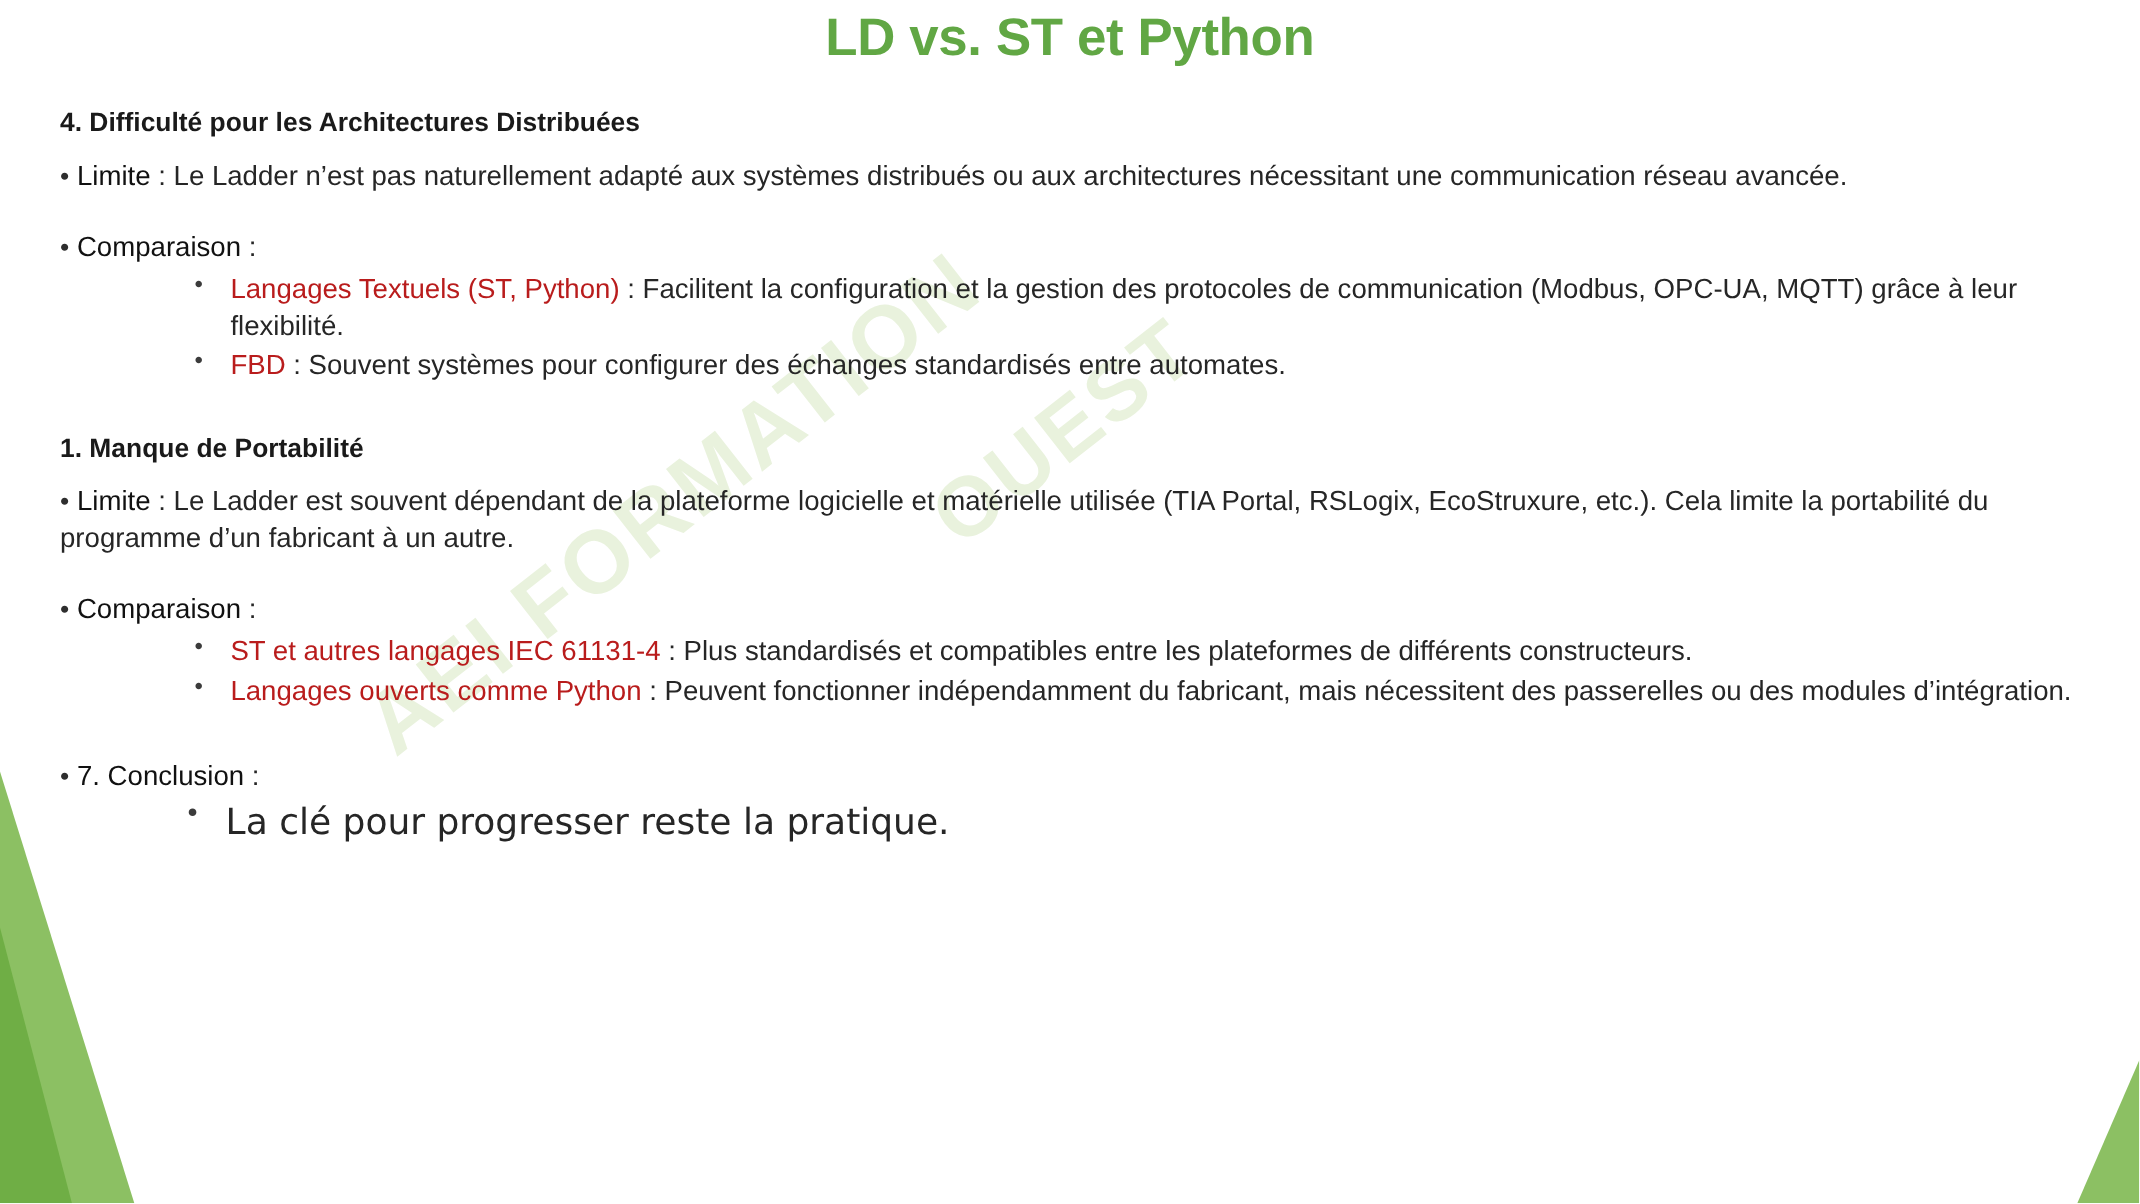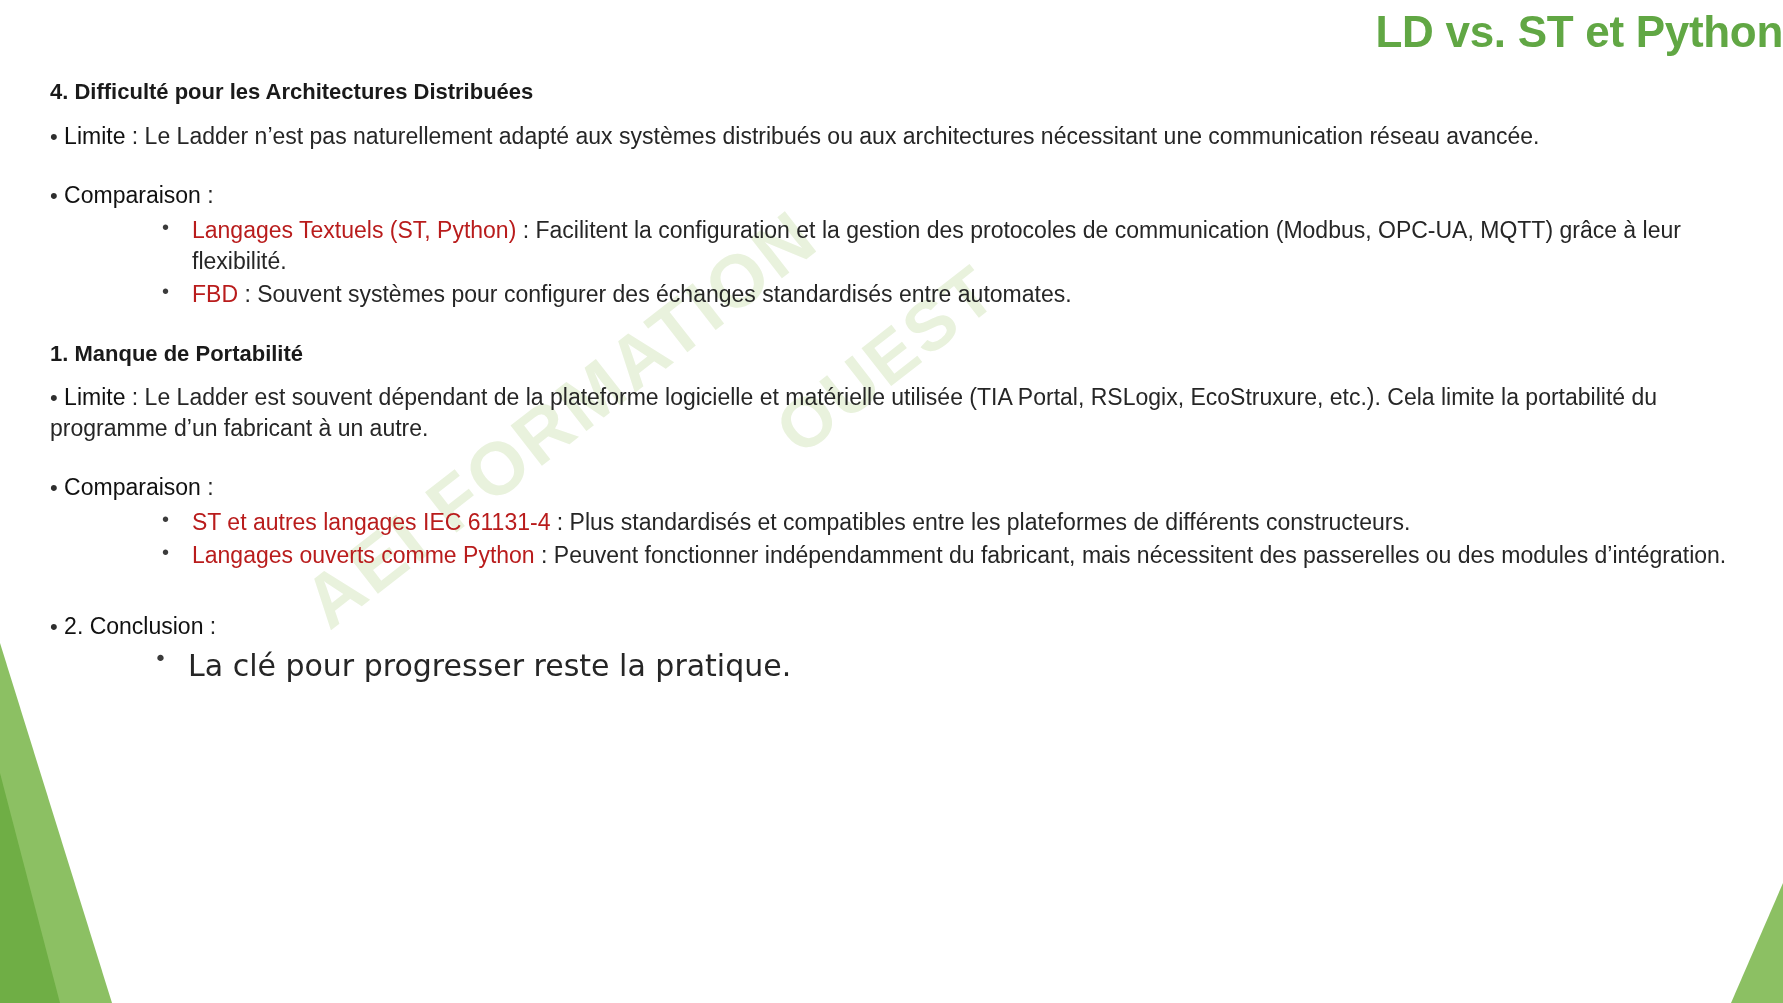--- a/index.html
+++ b/index.html
@@ -72,36 +72,36 @@
     font-size: 70px;
     transform: rotate(-38deg);
     transform-origin: left bottom;
   }
 
   .content {
     position: relative;
     z-index: 2;
   }
   .slide-title {
-    text-align: right;
+    text-align: center;
     color: #61a744;
     font-size: 44px;
     font-weight: bold;
     padding-top: 8px;
     line-height: 1.1;
     letter-spacing: -0.3px;
   }
   .body-area {
     padding: 20px 46px 0 50px;
   }
   h2.section {
     font-size: 22px;
     font-weight: bold;
     color: #1a1a1a;
-    margin: 2px 0 0 0;
+    margin: 12px 0 0 0;
     line-height: 1.3;
   }
   p.para {
     font-size: 23px;
     line-height: 1.35;
     margin: 14px 0 0 0;
     color: #262626;
   }
   p.para.tight { margin-top: 12px; }
   p.para b { font-weight: normal; color: #111111; }
@@ -230,21 +230,21 @@
         </li>
         <li>
           <b>Langages ouverts comme Python</b><span> : Peuvent fonctionner indépendamment du fabricant, mais nécessitent des passerelles ou des modules d’intégration.</span>
         </li>
       </ul>
 
       <div class="spacer-md"></div>
 
       <p class="para tight">
         <span class="bullet-dot">•</span>
-        <b>2. Conclusion</b><span> :</span>
+        <b>7. Conclusion</b><span> :</span>
       </p>
 
       <ul class="concl">
         <li>La clé pour progresser reste la pratique.</li>
       </ul>
 
     </div>
   </div>
 </div>
 

